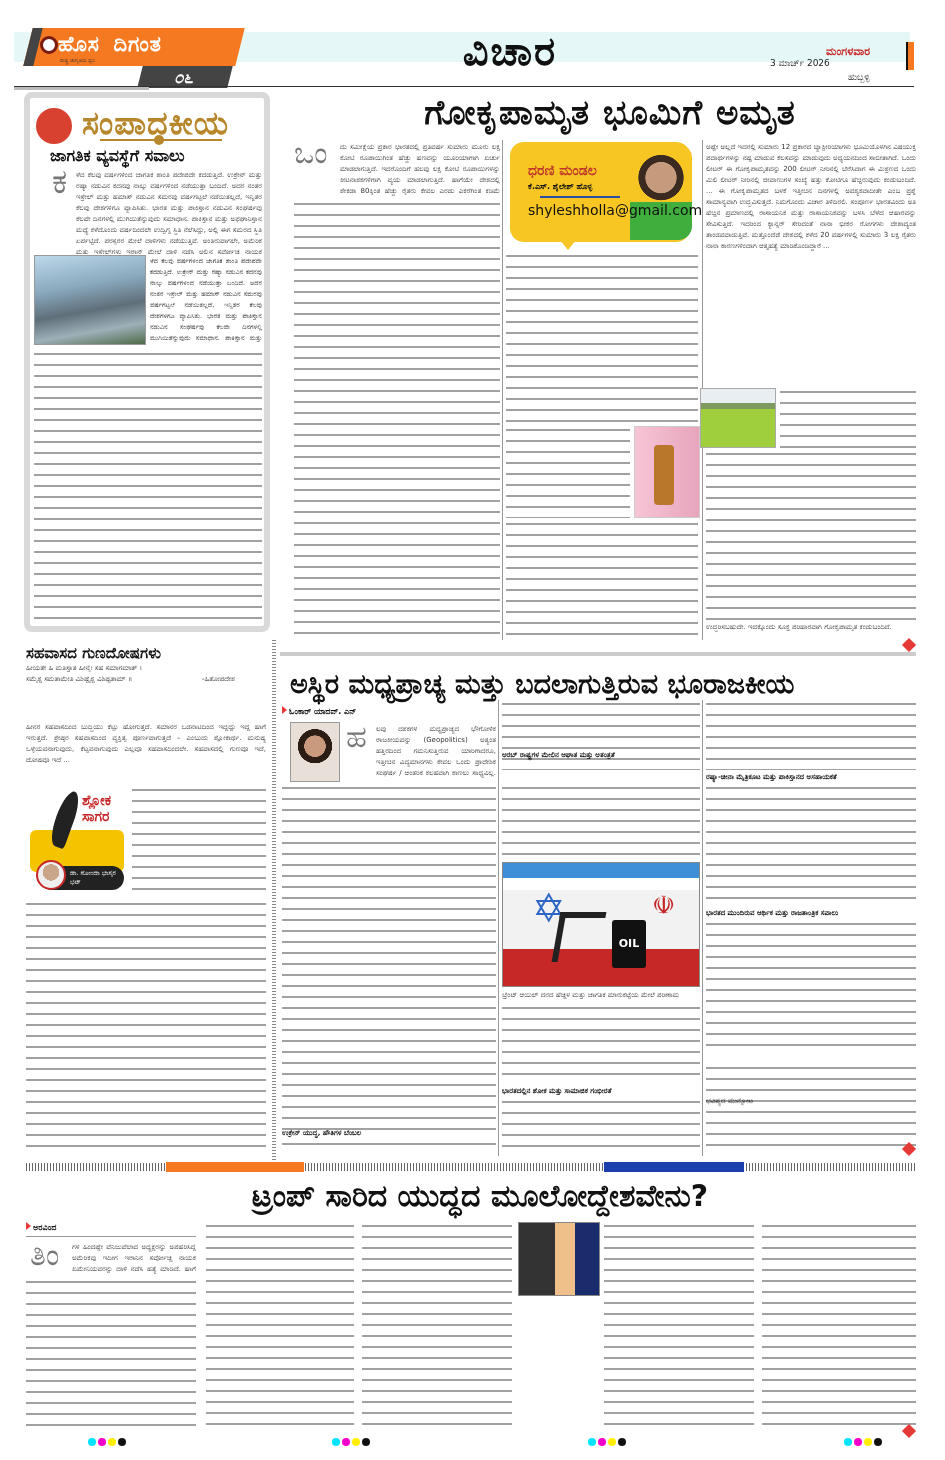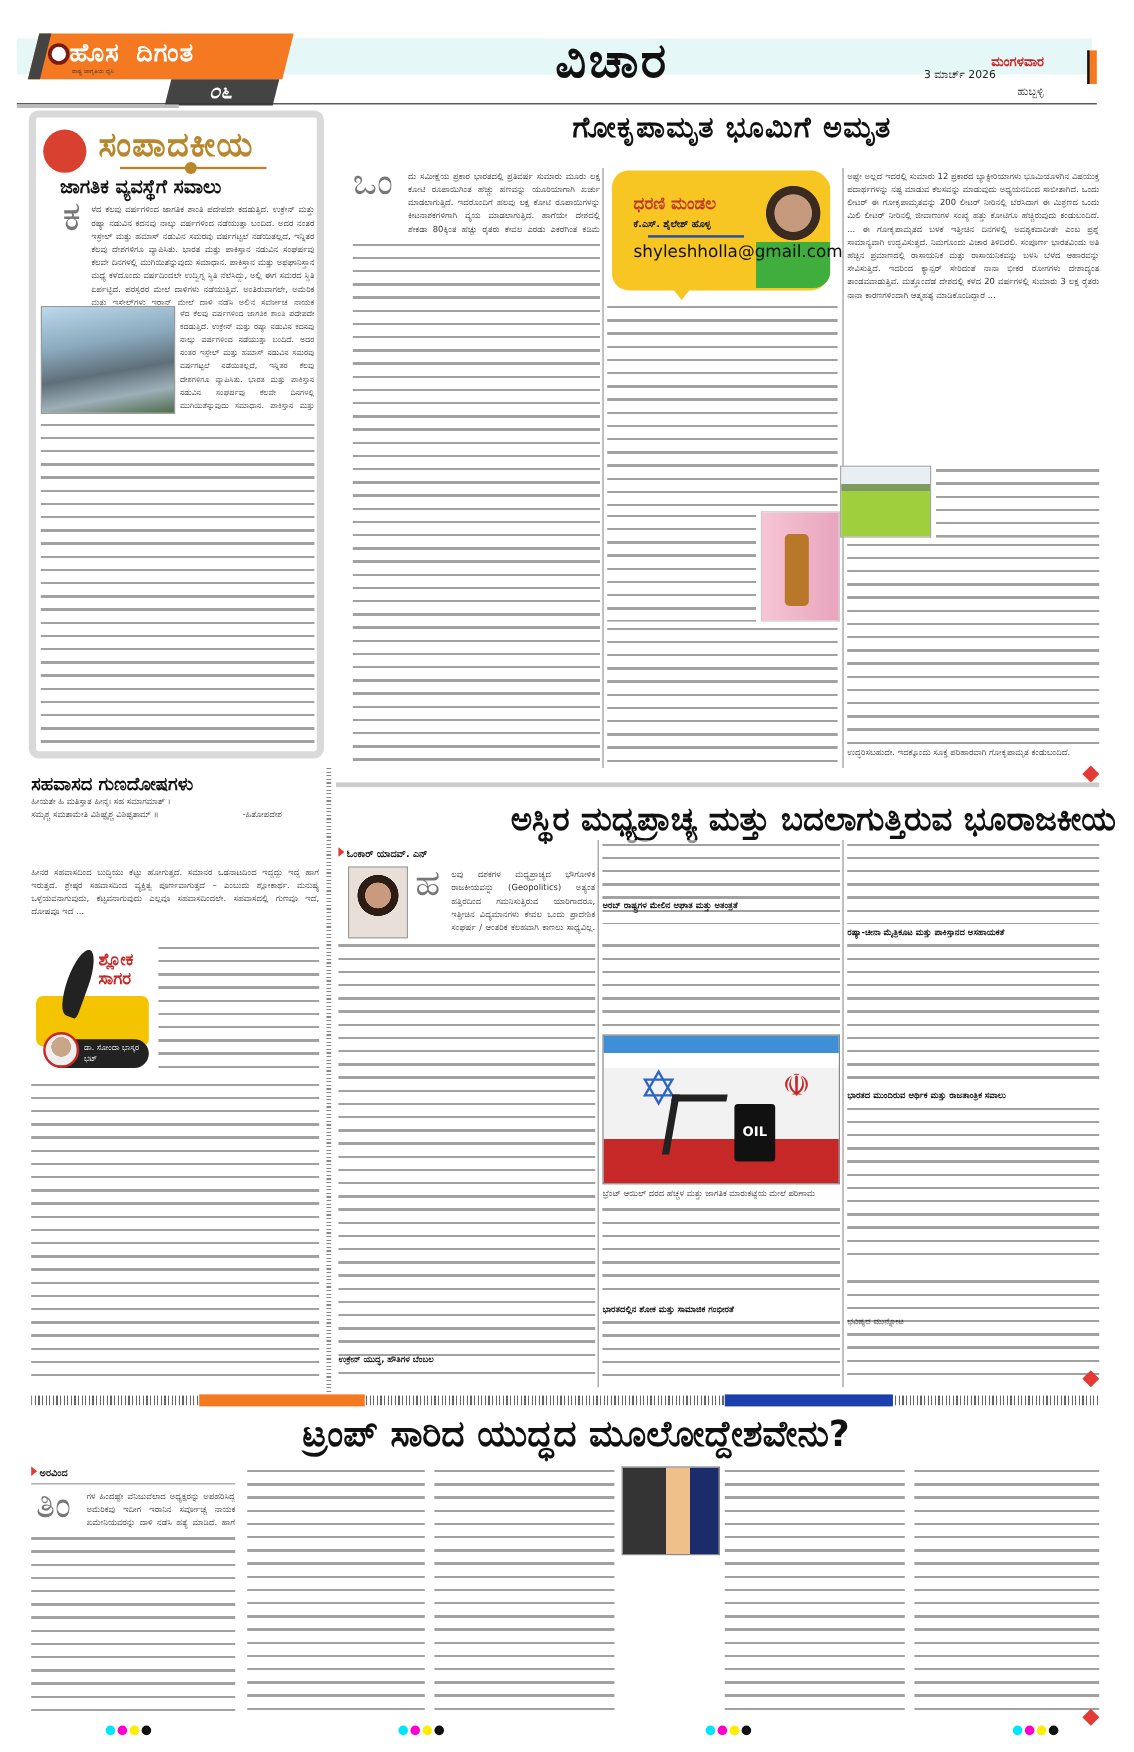--- a/index.html
+++ b/index.html
@@ -15,30 +15,30 @@
 .section-title{left:380px;top:30px;width:260px;text-align:center;font-size:40px;font-weight:900;color:#111;letter-spacing:2px;line-height:42px}
 .day{left:826px;top:45px;font-size:11px;color:#c62828;font-weight:bold}
 .date{left:770px;top:58px;font-size:9px;color:#222}
 .city{left:848px;top:72px;font-size:9px;color:#222}
 .orange-bar{left:906px;top:42px;width:8px;height:28px;background:#f47920;border-left:2px solid #111}
 .rule{left:14px;top:86px;width:900px;height:1px;background:#333}
 .gray-rule{left:14px;top:87px;width:135px;height:3px;background:#bbb}
 
 .ed-box{left:24px;top:92px;width:246px;height:540px;border:6px solid #d9d9d9;border-radius:8px;background:#fff}
 .ed-logo-circle{left:36px;top:108px;width:36px;height:36px;border-radius:50%;background:#d8412f}
-.ed-title{left:82px;top:104px;font-size:28px;font-weight:900;color:#b8862b;letter-spacing:1px}
+.ed-title{left:82px;top:104px;font-size:32px;font-weight:900;color:#b8862b;letter-spacing:1px}
 .ed-orn{left:100px;top:139px;width:122px;height:2px;background:#b8862b}
 .ed-orn-dot{left:154px;top:135px;width:10px;height:10px;border-radius:50%;background:#b8862b}
 .ed-head{left:50px;top:146px;font-size:16px;font-weight:900;color:#111}
 .dropcap{font-family:"DejaVu Serif",serif;color:#777;font-weight:normal}
 .body-text{font-size:7px;line-height:11px;color:#333;text-align:justify;overflow:hidden}
 .lines{background:repeating-linear-gradient(#fff 0 3px,#555 3px 5px,#fff 5px 11px);opacity:.55}
 .img-smoke{left:34px;top:255px;width:112px;height:90px;background:linear-gradient(170deg,#bcd9ea 0%,#8aa9bd 35%,#5f6f7a 60%,#9db0b8 80%,#4f6b4a 100%);border:1px solid #999}
 
-.main-head{left:290px;top:92px;width:640px;text-align:center;font-size:24px;font-weight:900;color:#111;letter-spacing:1px}
+.main-head{left:290px;top:92px;width:640px;text-align:center;font-size:34px;font-weight:900;color:#111;letter-spacing:1px}
 .byline-box{left:510px;top:142px;width:180px;height:100px;background:#f7c623;border-radius:14px}
 .byline-name{left:528px;top:162px;font-size:14px;font-weight:900;color:#c0392b}
 .byline-author{left:528px;top:182px;font-size:8px;font-weight:bold;color:#111}
 .byline-line{left:540px;top:196px;width:80px;height:2px;background:#2a4fa2}
 .byline-email{left:528px;top:202px;font-size:14px;color:#111}
 .byline-photo{left:630px;top:144px;width:62px;height:96px;background:radial-gradient(circle at 50% 35%,#c59a7d 0 22%,#3b2a20 23% 32%,transparent 33%),linear-gradient(#f7c623 0 60%,#3fae3c 60%);border-radius:0 14px 14px 0}
 .byline-tail{left:560px;top:240px;width:0;height:0;border-left:8px solid transparent;border-right:8px solid transparent;border-top:10px solid #f7c623}
 .bottle-photo{left:634px;top:426px;width:66px;height:92px;background:linear-gradient(90deg,#f6c5d5,#e8a5bd);border:1px solid #ccc}
 .bottle{left:654px;top:445px;width:20px;height:60px;background:#b9772a;border-radius:4px}
 .field-photo{left:700px;top:388px;width:76px;height:60px;background:linear-gradient(#e9eef2 0 25%,#7e9a5f 25% 35%,#9fcf3d 35%);border:1px solid #aaa}
@@ -49,21 +49,21 @@
 .saha-head{left:26px;top:644px;font-size:15px;font-weight:900;color:#111}
 .saha-quote1{left:26px;top:664px;font-size:7px;color:#333}
 .saha-quote2{left:26px;top:675px;font-size:7px;color:#333}
 .saha-attr{left:202px;top:675px;font-size:7px;color:#333}
 .quill{left:56px;top:790px;width:18px;height:58px;background:#222;border-radius:50% 50% 10% 50%;transform:rotate(20deg)}
 .yellow-splash{left:30px;top:830px;width:94px;height:42px;background:#f5c400;border-radius:6px}
 .koka-text{left:82px;top:792px;font-size:14px;font-weight:900;color:#c62828;line-height:16px}
 .author-badge{left:40px;top:866px;width:84px;height:24px;background:#222;border-radius:12px;color:#fff;font-size:6.5px;padding:3px 0 0 30px;line-height:9px}
 .author-photo{left:36px;top:860px;width:30px;height:30px;border-radius:50%;background:radial-gradient(circle at 50% 40%,#c9a58a 0 40%,#eee 41%);border:2px solid #c62828}
 
-.geo-head{left:290px;top:668px;font-size:27px;font-weight:900;color:#111;width:640px;text-align:right}
+.geo-head{left:290px;top:668px;font-size:27px;font-weight:900;color:#111;width:640px;text-align:left}
 .geo-byline{left:282px;top:706px;font-size:8px;font-weight:bold;color:#111}
 .red-tri{display:inline-block;width:0;height:0;border-top:4px solid transparent;border-bottom:4px solid transparent;border-left:5px solid #e53935;margin-right:2px}
 .geo-photo{left:290px;top:722px;width:50px;height:60px;background:radial-gradient(circle at 50% 40%,#c99a7e 0 25%,#2c1d14 26% 40%,#e8e0d8 41%);border:1px solid #999}
 .oil-img{left:502px;top:862px;width:198px;height:125px;background:linear-gradient(#3f8fd6 0 12%,#ffffff 12% 22%,#f2f2f2 22% 70%,#c62828 70%);border:1px solid #888;overflow:hidden}
 .star{left:532px;top:885px;font-size:40px;color:#2d66c4}
 .oil-barrel{left:612px;top:920px;width:34px;height:48px;background:#111;border-radius:3px;color:#fff;font-weight:bold;font-size:11px;text-align:center;line-height:48px}
 .pump{left:556px;top:912px;width:46px;height:50px;border-left:6px solid #222;border-top:6px solid #222;transform:skewX(-10deg)}
 .iran-emblem{left:652px;top:890px;font-size:26px;color:#c62828}
 .oil-caption{left:502px;top:990px;font-size:7px;color:#333}
 

